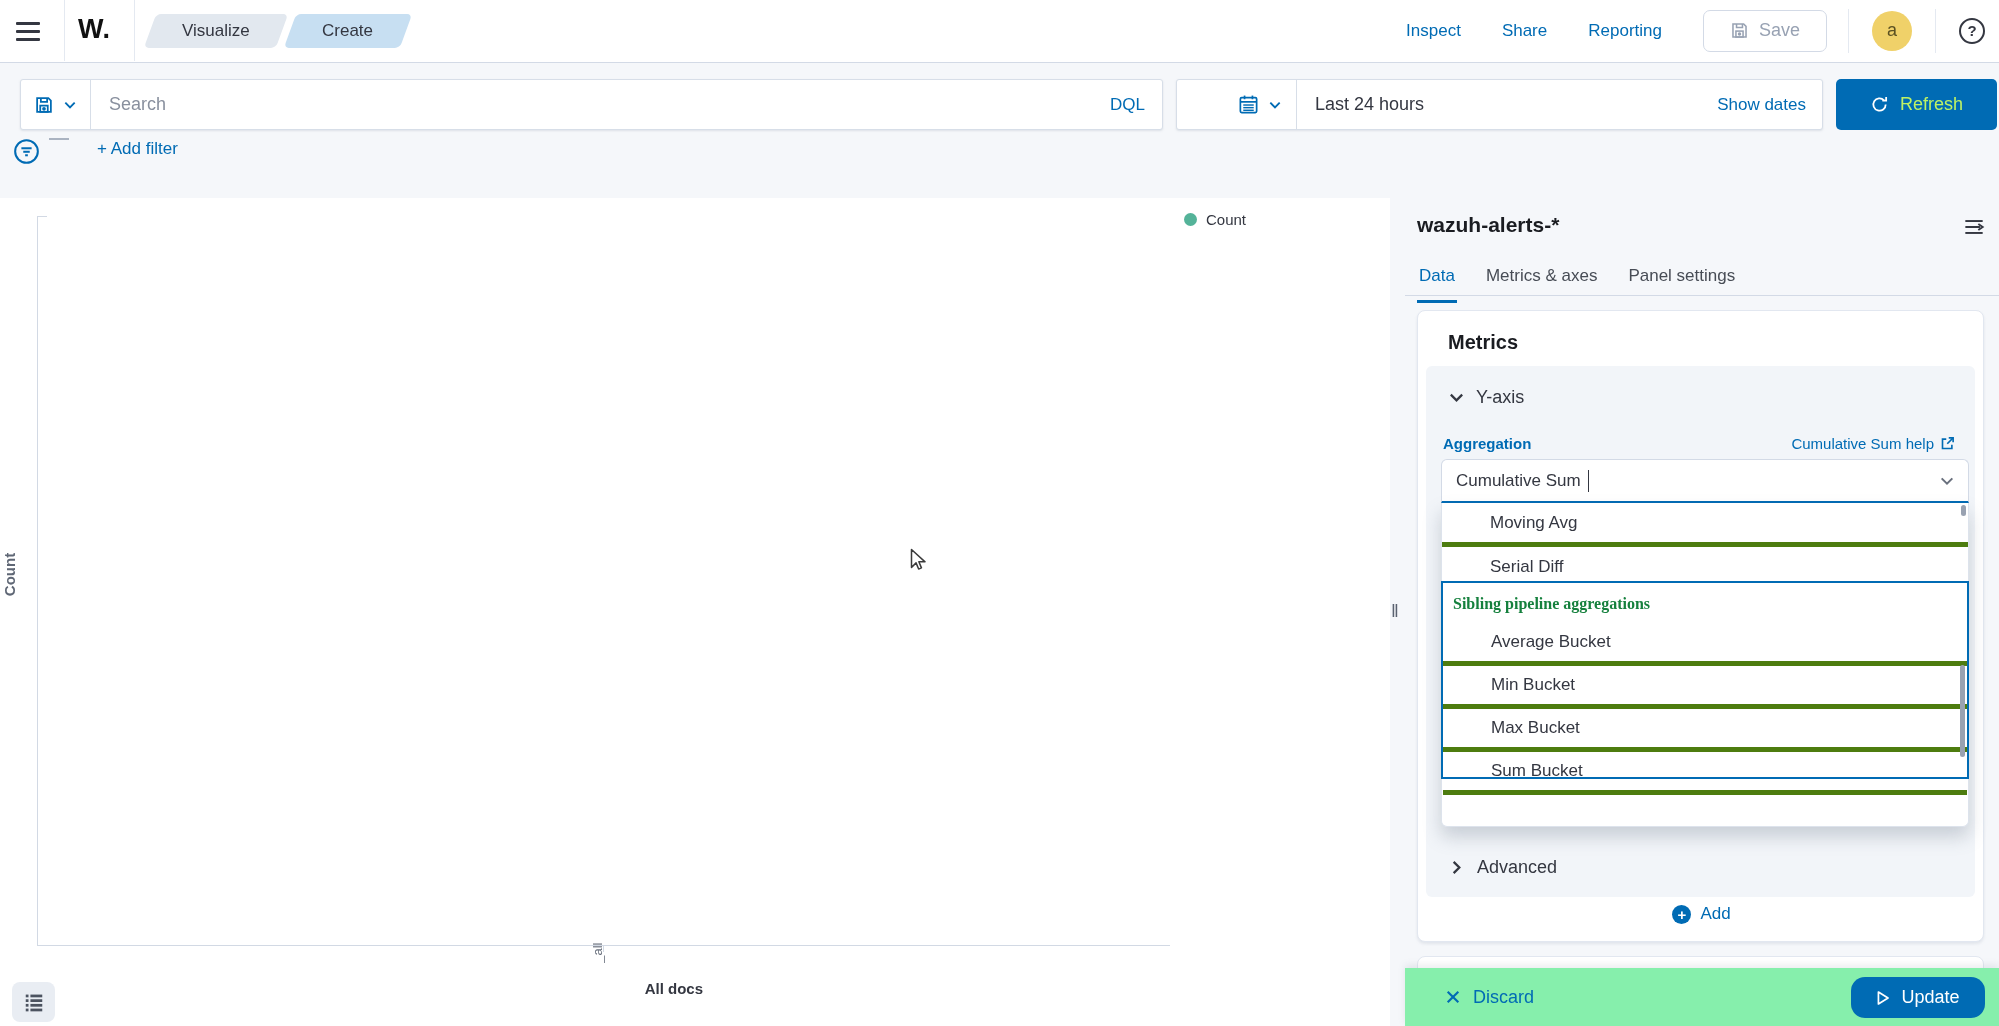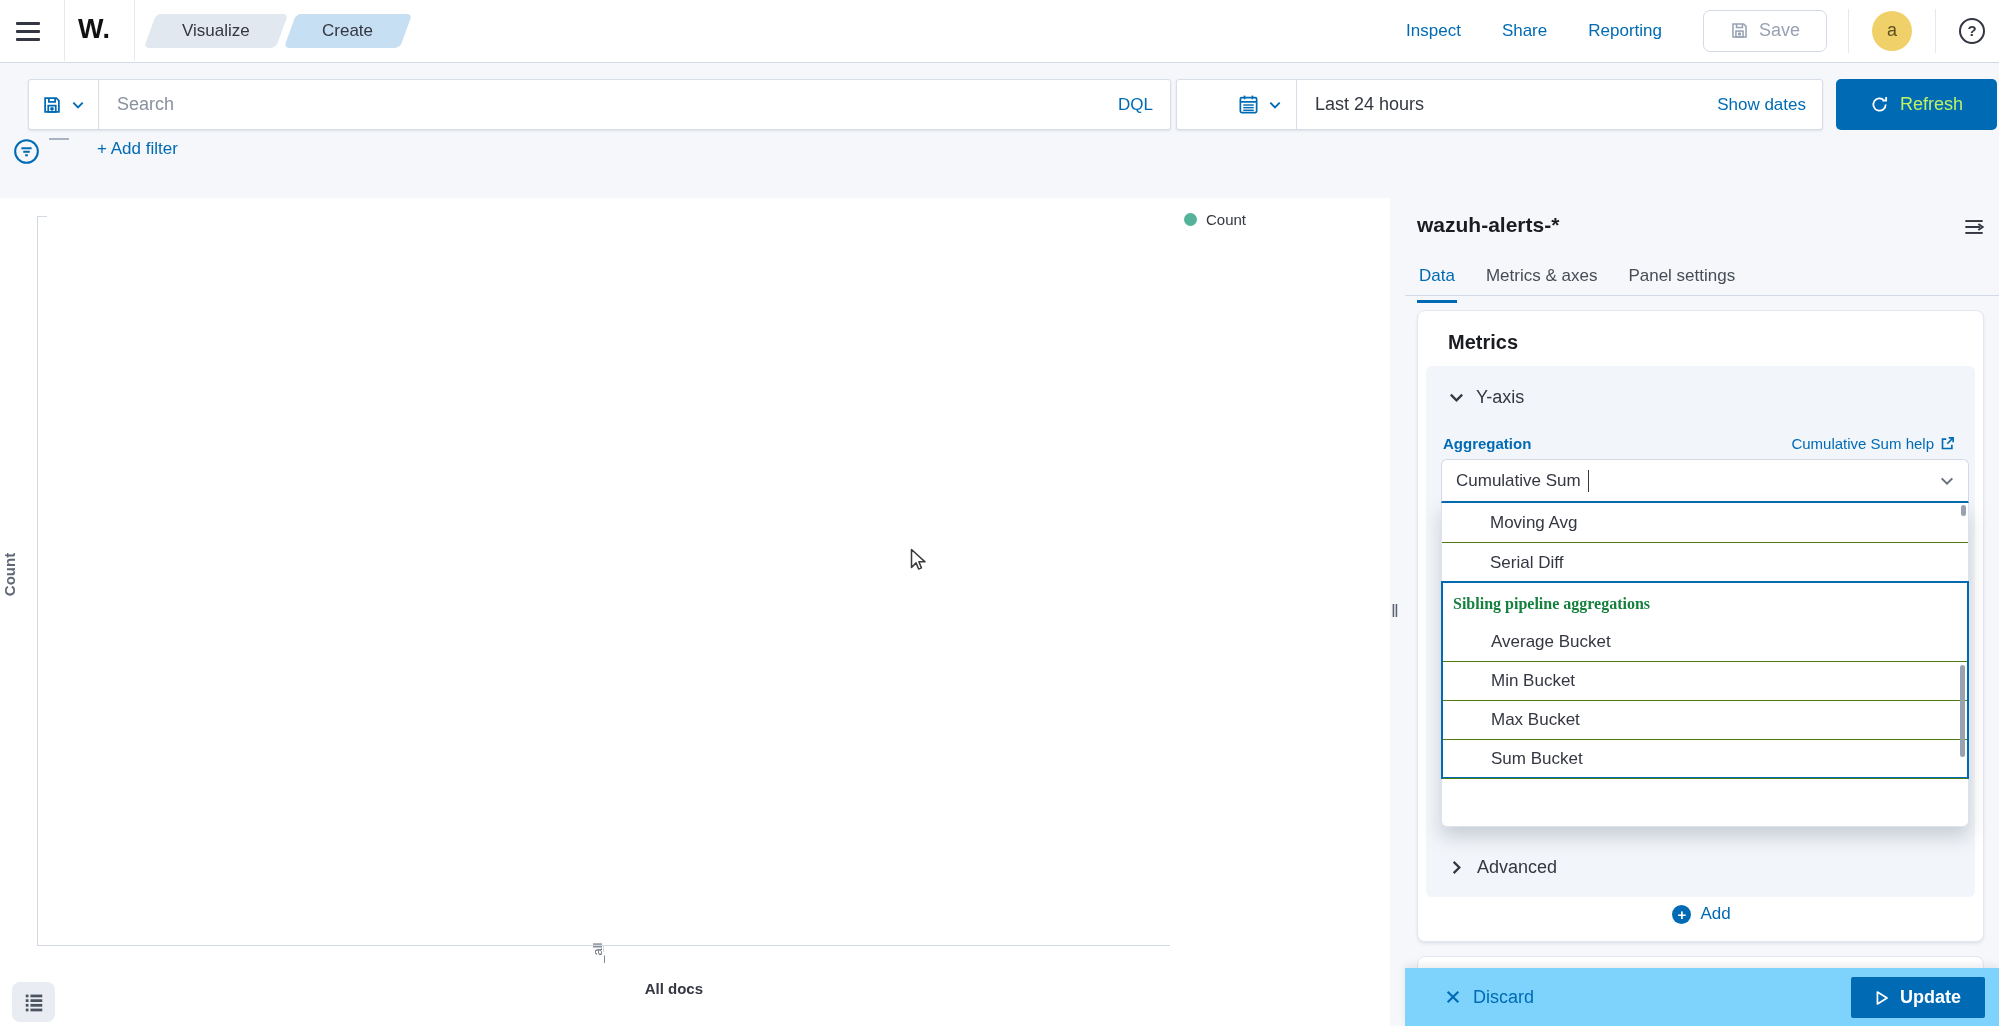--- a/index.html
+++ b/index.html
@@ -23,21 +23,21 @@
   #crumb-visualize{left:150px;width:132px;background:#e2e8ef;}
   #crumb-create{left:290px;width:116px;background:#c7dff2;}
   #header-right{position:absolute;right:8px;top:0;height:61px;display:flex;align-items:center;}
   .hlink{font-size:17px;color:#006BB4;background:none;border:none;cursor:pointer;padding:0;margin-right:41px;font-family:inherit;}
   #save-btn{display:flex;align-items:center;gap:10px;height:42px;padding:0 26px;border:1px solid #d3dae6;border-radius:7px;background:#fff;color:#98a2b3;font-size:18px;margin-right:21px;font-family:inherit;}
   #avatar{width:40px;height:40px;border-radius:50%;background:#f0d169;color:#5b5122;font-size:18px;font-weight:500;display:flex;align-items:center;justify-content:center;margin:0 23px;cursor:pointer;border:none;}
   #help-btn{margin-left:23px;margin-right:6px;width:26px;height:26px;border-radius:50%;border:2px solid #343741;color:#343741;font-size:15px;font-weight:700;display:flex;align-items:center;justify-content:center;background:#fff;cursor:pointer;}
   
   #query-row{position:absolute;left:0;top:62px;width:1999px;height:76px;}
   .bargroup{position:absolute;top:17px;height:51px;background:#fff;border:1px solid #d7dee8;border-radius:3px;box-shadow:0 1px 2px rgba(152,162,179,.25);display:flex;align-items:center;box-sizing:border-box;}
-  #search-group{left:28px;width:1143px;}
+  #search-group{left:20px;width:1143px;}
   #saved-query-seg{display:flex;align-items:center;gap:9px;padding:0 13px;height:100%;border-right:1px solid #d7dee8;color:#006BB4;cursor:pointer;background:none;border-top:none;border-left:none;border-bottom:none;}
   #search-input{flex:1;border:none;outline:none;font-size:18px;font-family:inherit;color:#343741;padding:0 18px;height:100%;background:transparent;}
   #search-input::placeholder{color:#89909e;}
   #dql-btn{font-size:17px;color:#006BB4;background:none;border:none;cursor:pointer;padding:0 17px;font-family:inherit;}
   #date-group{left:1176px;width:647px;padding-left:47px;}
   #cal-seg{display:flex;align-items:center;gap:9px;padding:0 14px;height:100%;border-right:1px solid #d7dee8;color:#006BB4;cursor:pointer;background:none;border-top:none;border-left:none;border-bottom:none;}
   #time-range{font-size:18px;color:#343741;padding-left:18px;flex:1;text-align:left;background:none;border:none;font-family:inherit;cursor:pointer;}
   #show-dates{font-size:17px;color:#006BB4;background:none;border:none;cursor:pointer;padding:0 16px;font-family:inherit;}
   #refresh-btn{position:absolute;left:1836px;top:17px;width:161px;height:51px;background:#006BB4;border:none;border-radius:5px;color:#bef264;font-size:18px;font-weight:500;display:flex;align-items:center;justify-content:center;gap:11px;cursor:pointer;font-family:inherit;}
   
@@ -83,33 +83,33 @@
   #combobox .val{font-size:17px;color:#343741;padding-left:14px;}
   #combobox .caret{width:1px;height:22px;background:#343741;margin-left:7px;}
   #combobox .chev{position:absolute;right:13px;color:#69707d;}
   #advanced-accordion{position:absolute;left:16px;top:472px;display:flex;align-items:center;gap:12px;background:none;border:none;cursor:pointer;color:#343741;font-family:inherit;margin-top:18px;}
   #advanced-accordion .txt{font-size:18px;}
   #add-row{position:absolute;left:0;top:592px;width:567px;display:flex;justify-content:center;}
   #add-btn{display:flex;align-items:center;gap:9px;background:none;border:none;cursor:pointer;color:#006BB4;font-size:17px;font-weight:500;font-family:inherit;}
   #add-btn .plus{width:19px;height:19px;border-radius:50%;background:#006BB4;color:#fff;font-size:15px;line-height:19px;text-align:center;font-weight:700;}
   
   #agg-popover{position:absolute;left:23px;top:192px;width:528px;height:324px;background:#fff;border:1px solid #dde3ec;border-top:none;border-radius:0 0 6px 6px;box-shadow:0 10px 18px rgba(95,107,124,.28);box-sizing:border-box;z-index:20;}
-  .opt{height:39px;line-height:39px;padding-left:48px;font-size:17px;color:#343741;border-bottom:1px solid #4d7c0f;cursor:pointer;}
+  .opt{height:39px;line-height:39px;padding-left:48px;font-size:17px;color:#343741;border-bottom:5px solid #4d7c0f;cursor:pointer;}
   #agg-group-box{position:absolute;left:-1px;top:78px;width:528px;height:198px;border:2px solid #006BB4;background:#fff;box-sizing:border-box;}
   #agg-group-label{height:40px;line-height:42px;padding-left:10px;font-size:16px;font-weight:700;color:#15803d;font-family:Liberation Serif, serif;}
   #agg-group-box .opt{height:38px;line-height:38px;}
   #agg-group-box .opt:last-child{border-bottom:none;}
   .scroll-thumb{position:absolute;background:#99a2b1;border-radius:3px;width:5px;right:2px;}
   #thumb-main{top:82px;height:92px;}
   #thumb-frag{top:2px;height:11px;}
   
   #buckets-sliver{position:absolute;left:12px;top:758px;width:567px;height:40px;background:#fff;border:1px solid #e2e7f0;border-radius:8px 8px 0 0;box-sizing:border-box;}
-  #panel-footer{position:absolute;left:0;top:770px;width:594px;height:58px;background:#7dd3fc;box-shadow:0 -3px 7px rgba(110,120,140,.14);display:flex;align-items:center;z-index:30;}
+  #panel-footer{position:absolute;left:0;top:770px;width:594px;height:58px;background:#86efac;box-shadow:0 -3px 7px rgba(110,120,140,.14);display:flex;align-items:center;z-index:30;}
   #discard-btn{display:flex;align-items:center;gap:12px;margin-left:34px;color:#006BB4;font-size:18px;background:none;border:none;cursor:pointer;font-family:inherit;}
-  #update-btn{position:absolute;right:14px;top:9px;height:41px;width:134px;background:#006BB4;color:#fff;border:none;border-radius:2px;font-size:18px;font-weight:700;display:flex;align-items:center;justify-content:center;gap:11px;cursor:pointer;font-family:inherit;}
+  #update-btn{position:absolute;right:14px;top:9px;height:41px;width:134px;background:#006BB4;color:#fff;border:none;border-radius:14px;font-size:18px;font-weight:400;display:flex;align-items:center;justify-content:center;gap:11px;cursor:pointer;font-family:inherit;}
 </style>
 </head>
 <body>
 
 <div id="header">
   <button id="hamburger" class="icon-btn">
       <span>
         <i style="width:24px"></i>
       </span>
       <i style="width:24px"></i>

